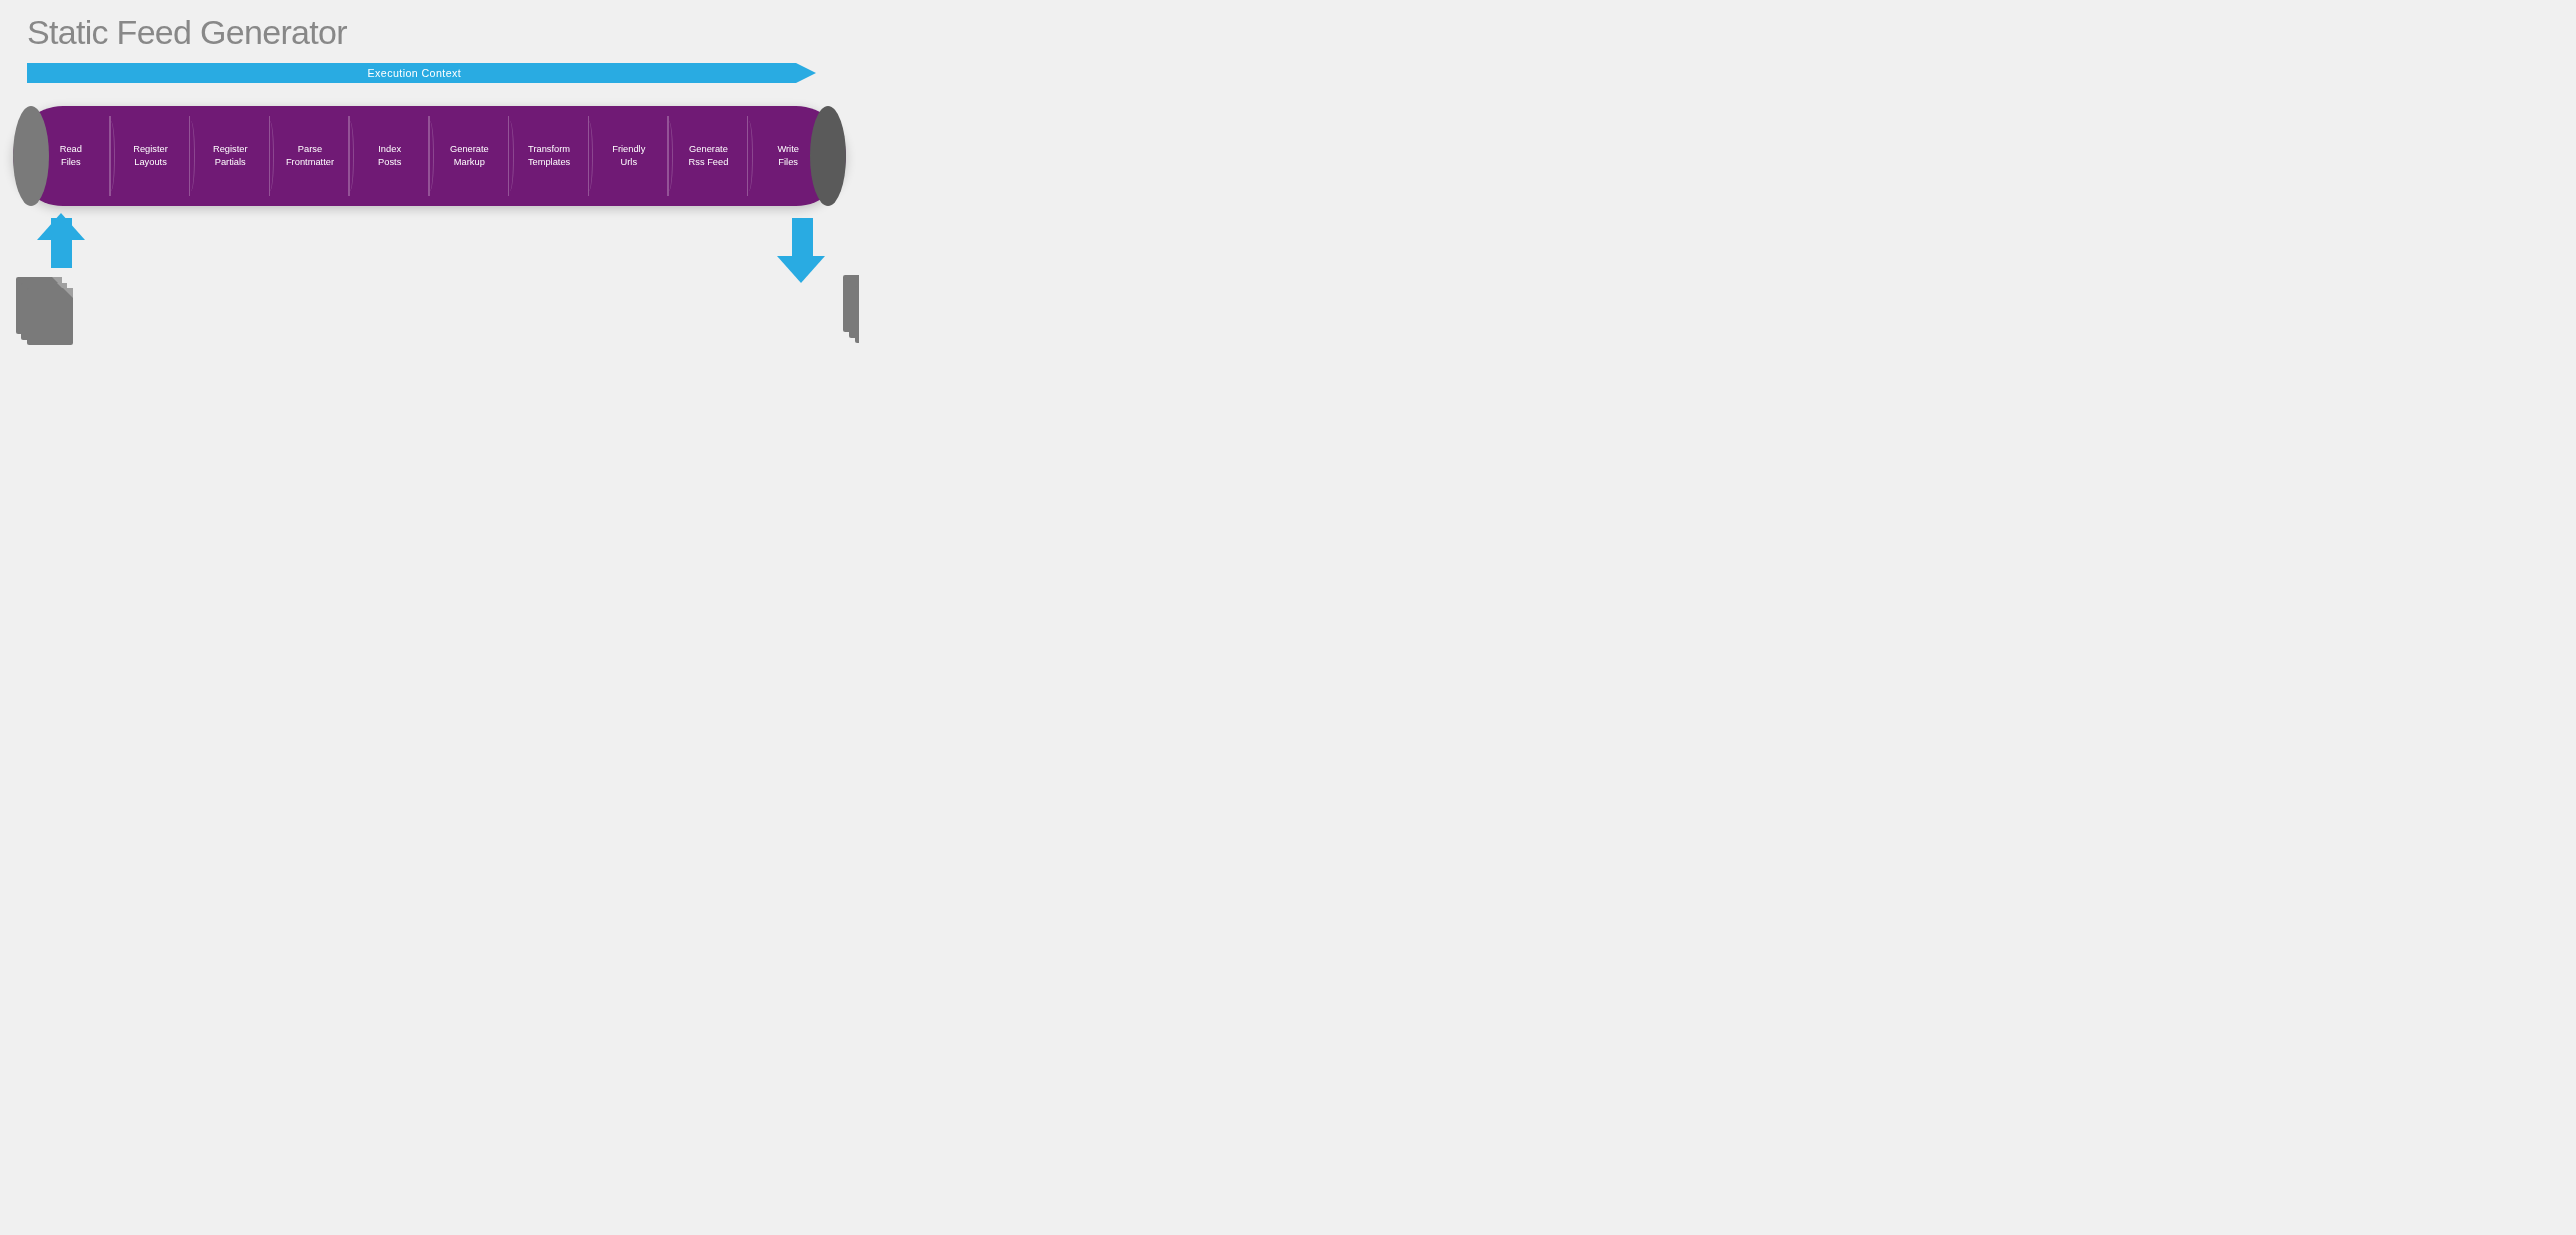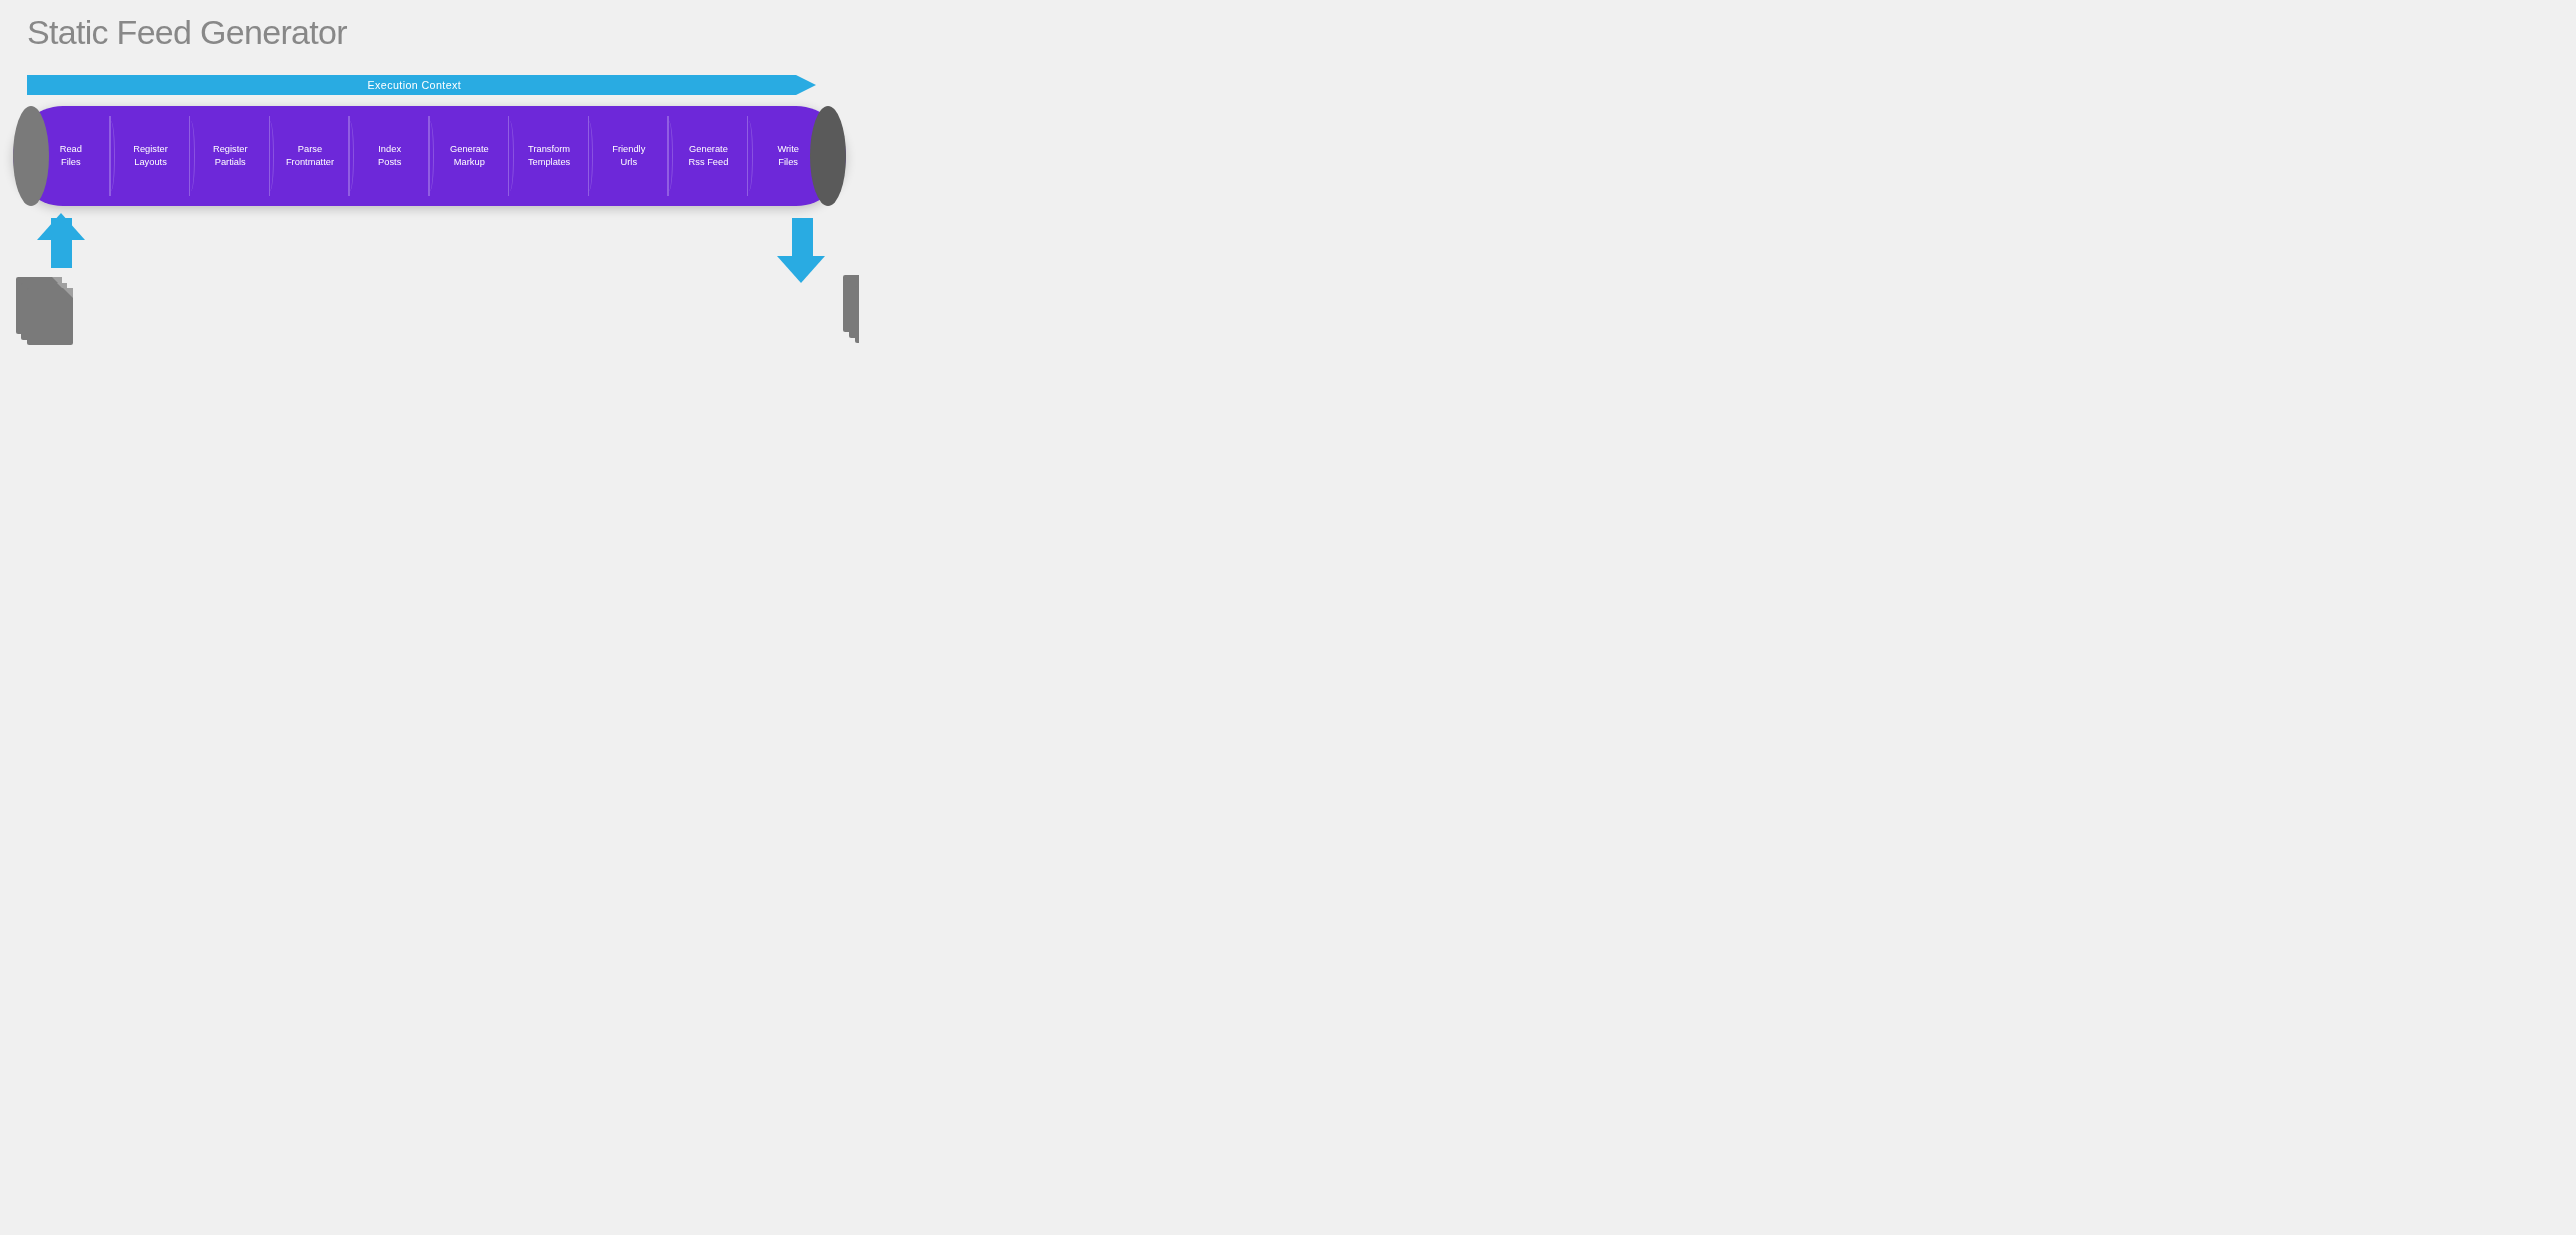--- a/index.html
+++ b/index.html
@@ -19,21 +19,21 @@
       left: 27px;
       font-size: 34px;
       font-weight: 300;
       color: #888;
       letter-spacing: -0.7px;
     }
 
     
     .execution-context-container {
       position: absolute;
-      top: 72px;
+      top: 60px;
       left: 27px;
       right: 43px;
       height: 26px;
       display: flex;
       align-items: center;
     }
 
     .execution-arrow {
       width: 100%;
       height: 20px;
@@ -60,21 +60,21 @@
       left: 13px;
       right: 13px;
       height: 111px;
       display: flex;
       align-items: center;
     }
 
     .pipeline-body {
       width: 100%;
       height: 100px;
-      background: #6d28d9;
+      background: #701a75;
       border-radius: 50px;
       position: relative;
       display: flex;
       align-items: center;
       box-shadow: 0 2.9px 10.7px rgba(0,0,0,0.2);
     }
 
     
     .pipeline-body::before {
       content: '';

